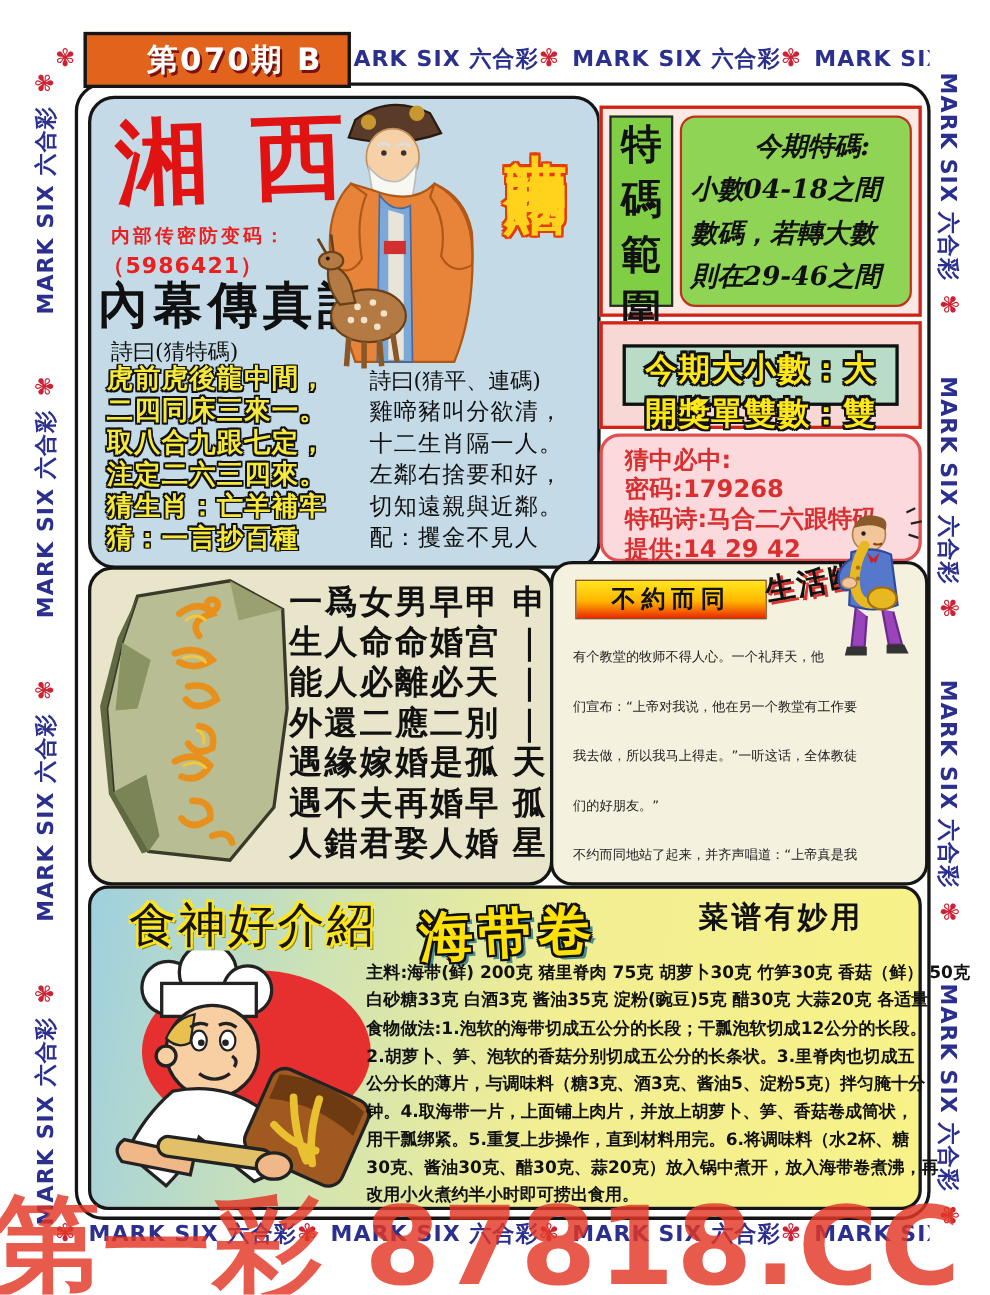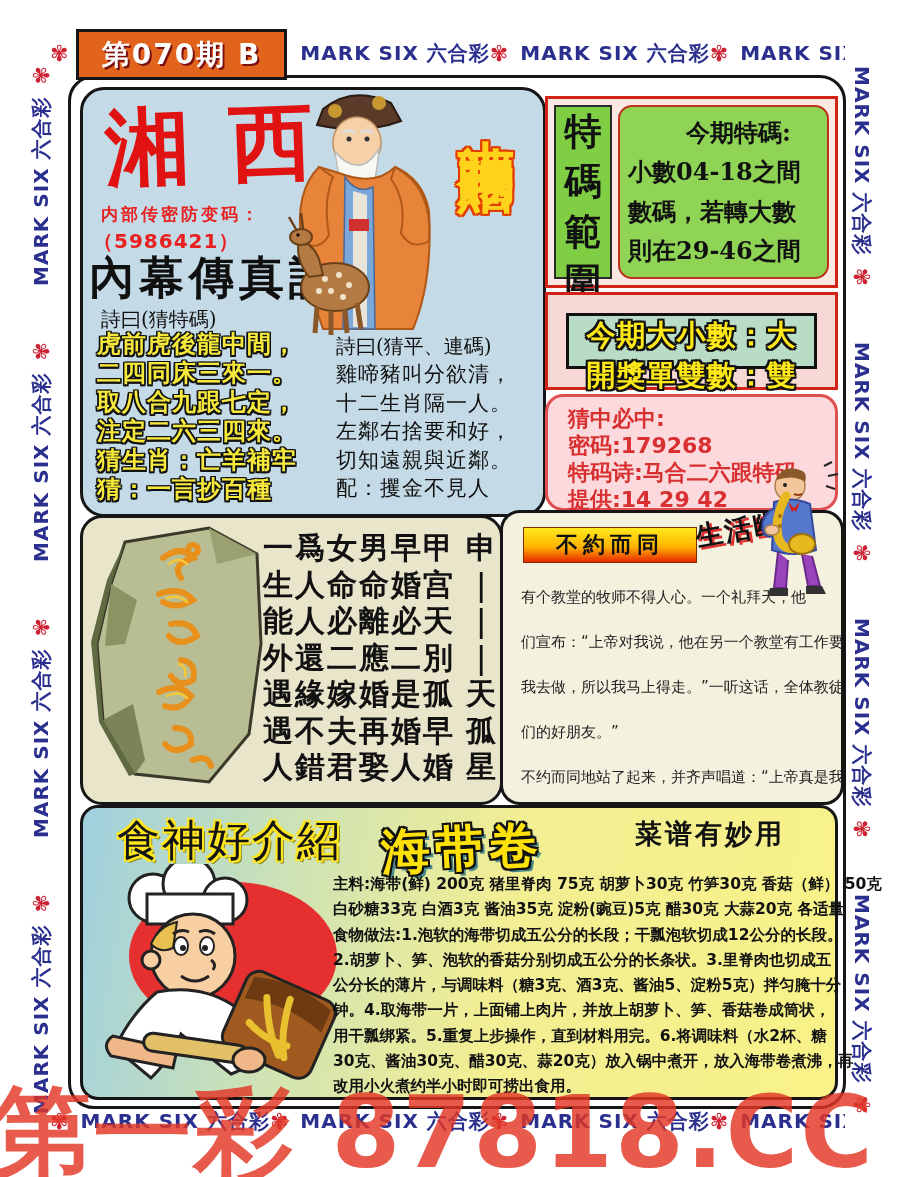--- a/index.html
+++ b/index.html
@@ -13,21 +13,21 @@
   .btxt{color:#2b2f8e;font-weight:bold;font-size:20px;letter-spacing:1px;}
   .flower{color:#cc2233;font-size:22px;font-weight:bold;}
   .vwrap{position:absolute;overflow:visible;}
   .vinner{position:absolute;width:1048px;height:34px;}
   .vleft .vinner{top:1048px;left:0;transform:rotate(-90deg);transform-origin:0 0;}
   .vright .vinner{top:0;left:34px;transform:rotate(90deg);transform-origin:0 0;}
 
   
   .badge{left:76px;top:29px;width:205px;height:45px;background:#e2641c;border:3px solid #151515;
          color:#fff;font-size:28px;font-weight:bold;display:flex;align-items:center;justify-content:center;
-         letter-spacing:2px;text-shadow:2px 2px 0 #7a1010;z-index:6;}
+         letter-spacing:2px;text-shadow:2px 2px 0 #7a1010;z-index:6;padding-left:32px;}
 
   .outer-frame{left:68px;top:75px;width:772px;height:1028px;border:3px solid #151515;border-radius:26px;background:#fff;}
 
   
   .panel-blue{left:80px;top:87px;width:460px;height:424px;background:#c4dae6;border:3px solid #151515;border-radius:24px;z-index:2;}
   .xx-title{left:22px;top:-2px;font-size:84px;font-weight:900;color:#e01212;letter-spacing:40px;
             font-family:"DejaVu Serif","Liberation Serif",serif;transform:rotate(-2deg);white-space:nowrap;}
   .xx-seclabel{left:18px;top:113px;color:#e82020;font-size:17px;font-weight:bold;letter-spacing:3px;}
   .xx-seccode{left:10px;top:138px;color:#e82020;font-size:20px;font-weight:bold;letter-spacing:1px;}
   .xx-sub{left:6px;top:158px;font-size:45px;font-weight:bold;color:#101010;letter-spacing:5px;
@@ -45,21 +45,21 @@
   .gift-label{left:253px;top:243px;font-size:20px;color:#101010;font-family:"DejaVu Serif","Liberation Serif",serif;white-space:nowrap;}
   .gift-poem{left:253px;top:270px;font-size:21px;line-height:28.5px;color:#101010;letter-spacing:1px;
              font-family:"DejaVu Serif","Liberation Serif",serif;white-space:nowrap;}
 
   
   .range-box{left:545px;top:96px;width:293px;height:192px;background:#fce9e4;border:3px solid #d02418;
              display:flex;gap:6px;padding:6px;box-sizing:border-box;z-index:2;}
   .range-title{width:54px;background:#7fce44;border:2px solid #2a2a2a;display:flex;flex-direction:column;
                align-items:center;justify-content:space-around;font-size:37px;font-weight:900;color:#111;}
   .range-body{flex:1;background:#8fd455;border:2px solid #c03018;border-radius:14px;padding:6px 8px;box-sizing:border-box;
-              display:flex;flex-direction:column;justify-content:space-around;}
+              display:flex;flex-direction:column;justify-content:space-around;font-style:italic;}
   .range-line{font-size:24px;font-weight:bold;color:#111;white-space:nowrap;font-family:"DejaVu Serif","Liberation Serif",serif;}
   .range-line.first{padding-left:58px;}
 
   
   .bs-box{left:545px;top:292px;width:293px;height:98px;background:#f8d8d4;border:3px solid #d02418;
           padding:18px;box-sizing:border-box;z-index:2;}
   .bs-inner{width:100%;height:100%;background:#b9dcc6;border:3px solid #111;box-sizing:border-box;
             display:flex;flex-direction:column;align-items:center;justify-content:space-evenly;}
   .bs-line{font-size:29px;letter-spacing:1px;white-space:nowrap;color:#ffe818;font-weight:900;
      text-shadow:-2px -2px 0 #111,2px -2px 0 #111,-2px 2px 0 #111,2px 2px 0 #111,
@@ -78,21 +78,21 @@
   .tab-rows{left:180px;top:12px;font-size:30px;line-height:36.5px;font-weight:900;color:#111;letter-spacing:2px;white-space:nowrap;}
   .tab-side{left:383px;top:12px;width:30px;text-align:center;font-size:30px;line-height:36.5px;font-weight:900;color:#111;}
 
   
   .panel-cream{left:500px;top:510px;width:338px;height:289px;background:#f4f1df;border:3px solid #151515;border-radius:20px;z-index:2;}
   .joke-banner{left:20px;top:14px;width:172px;height:34px;background:linear-gradient(180deg,#ffe91e 0%,#ffb400 55%,#e92800 100%);
      border:1px solid #803000;display:flex;align-items:center;justify-content:center;
      font-size:22px;font-weight:900;color:#111;letter-spacing:5px;}
   .joke-logo{left:192px;top:-4px;font-size:27px;font-weight:900;color:#111;transform:rotate(-10deg);
      letter-spacing:2px;text-shadow:2.5px 2.5px 0 #e03030;white-space:nowrap;}
-  .joke-text{left:18px;top:62px;width:305px;font-size:15px;color:#222;line-height:45px;white-space:nowrap;}
+  .joke-text{left:18px;top:62px;width:305px;font-size:12px;color:#222;line-height:45px;white-space:nowrap;}
 
   
   .panel-recipe{left:80px;top:805px;width:758px;height:295px;border:3px solid #151515;border-radius:18px;z-index:2;
      background:linear-gradient(100deg,#9fd0df 0%,#cfe3b4 28%,#f2ee93 55%,#f8f287 100%);box-sizing:border-box;}
   .rec-title{left:6px;top:4px;font-size:43px;font-weight:400;color:#141414;letter-spacing:2px;white-space:nowrap;
      text-shadow:-2px -2px 0 #ffe51e,2px -2px 0 #ffe51e,-2px 2px 0 #ffe51e,2px 2px 0 #ffe51e,3px 3px 0 #8a8a20;margin-left:28px;}
   .rec-dish{left:298px;top:8px;font-size:49px;font-weight:900;letter-spacing:5px;color:#ffe10a;transform:rotate(-3deg);white-space:nowrap;
      text-shadow:-2px -2px 0 #111,2px -2px 0 #111,-2px 2px 0 #111,2px 2px 0 #111,
                  0 -2px 0 #111,0 2px 0 #111,-2px 0 0 #111,2px 0 0 #111,4px 4px 0 #4a8a8a;}
   .rec-tagline{left:552px;top:8px;font-size:27px;font-weight:bold;color:#111;letter-spacing:3px;white-space:nowrap;

